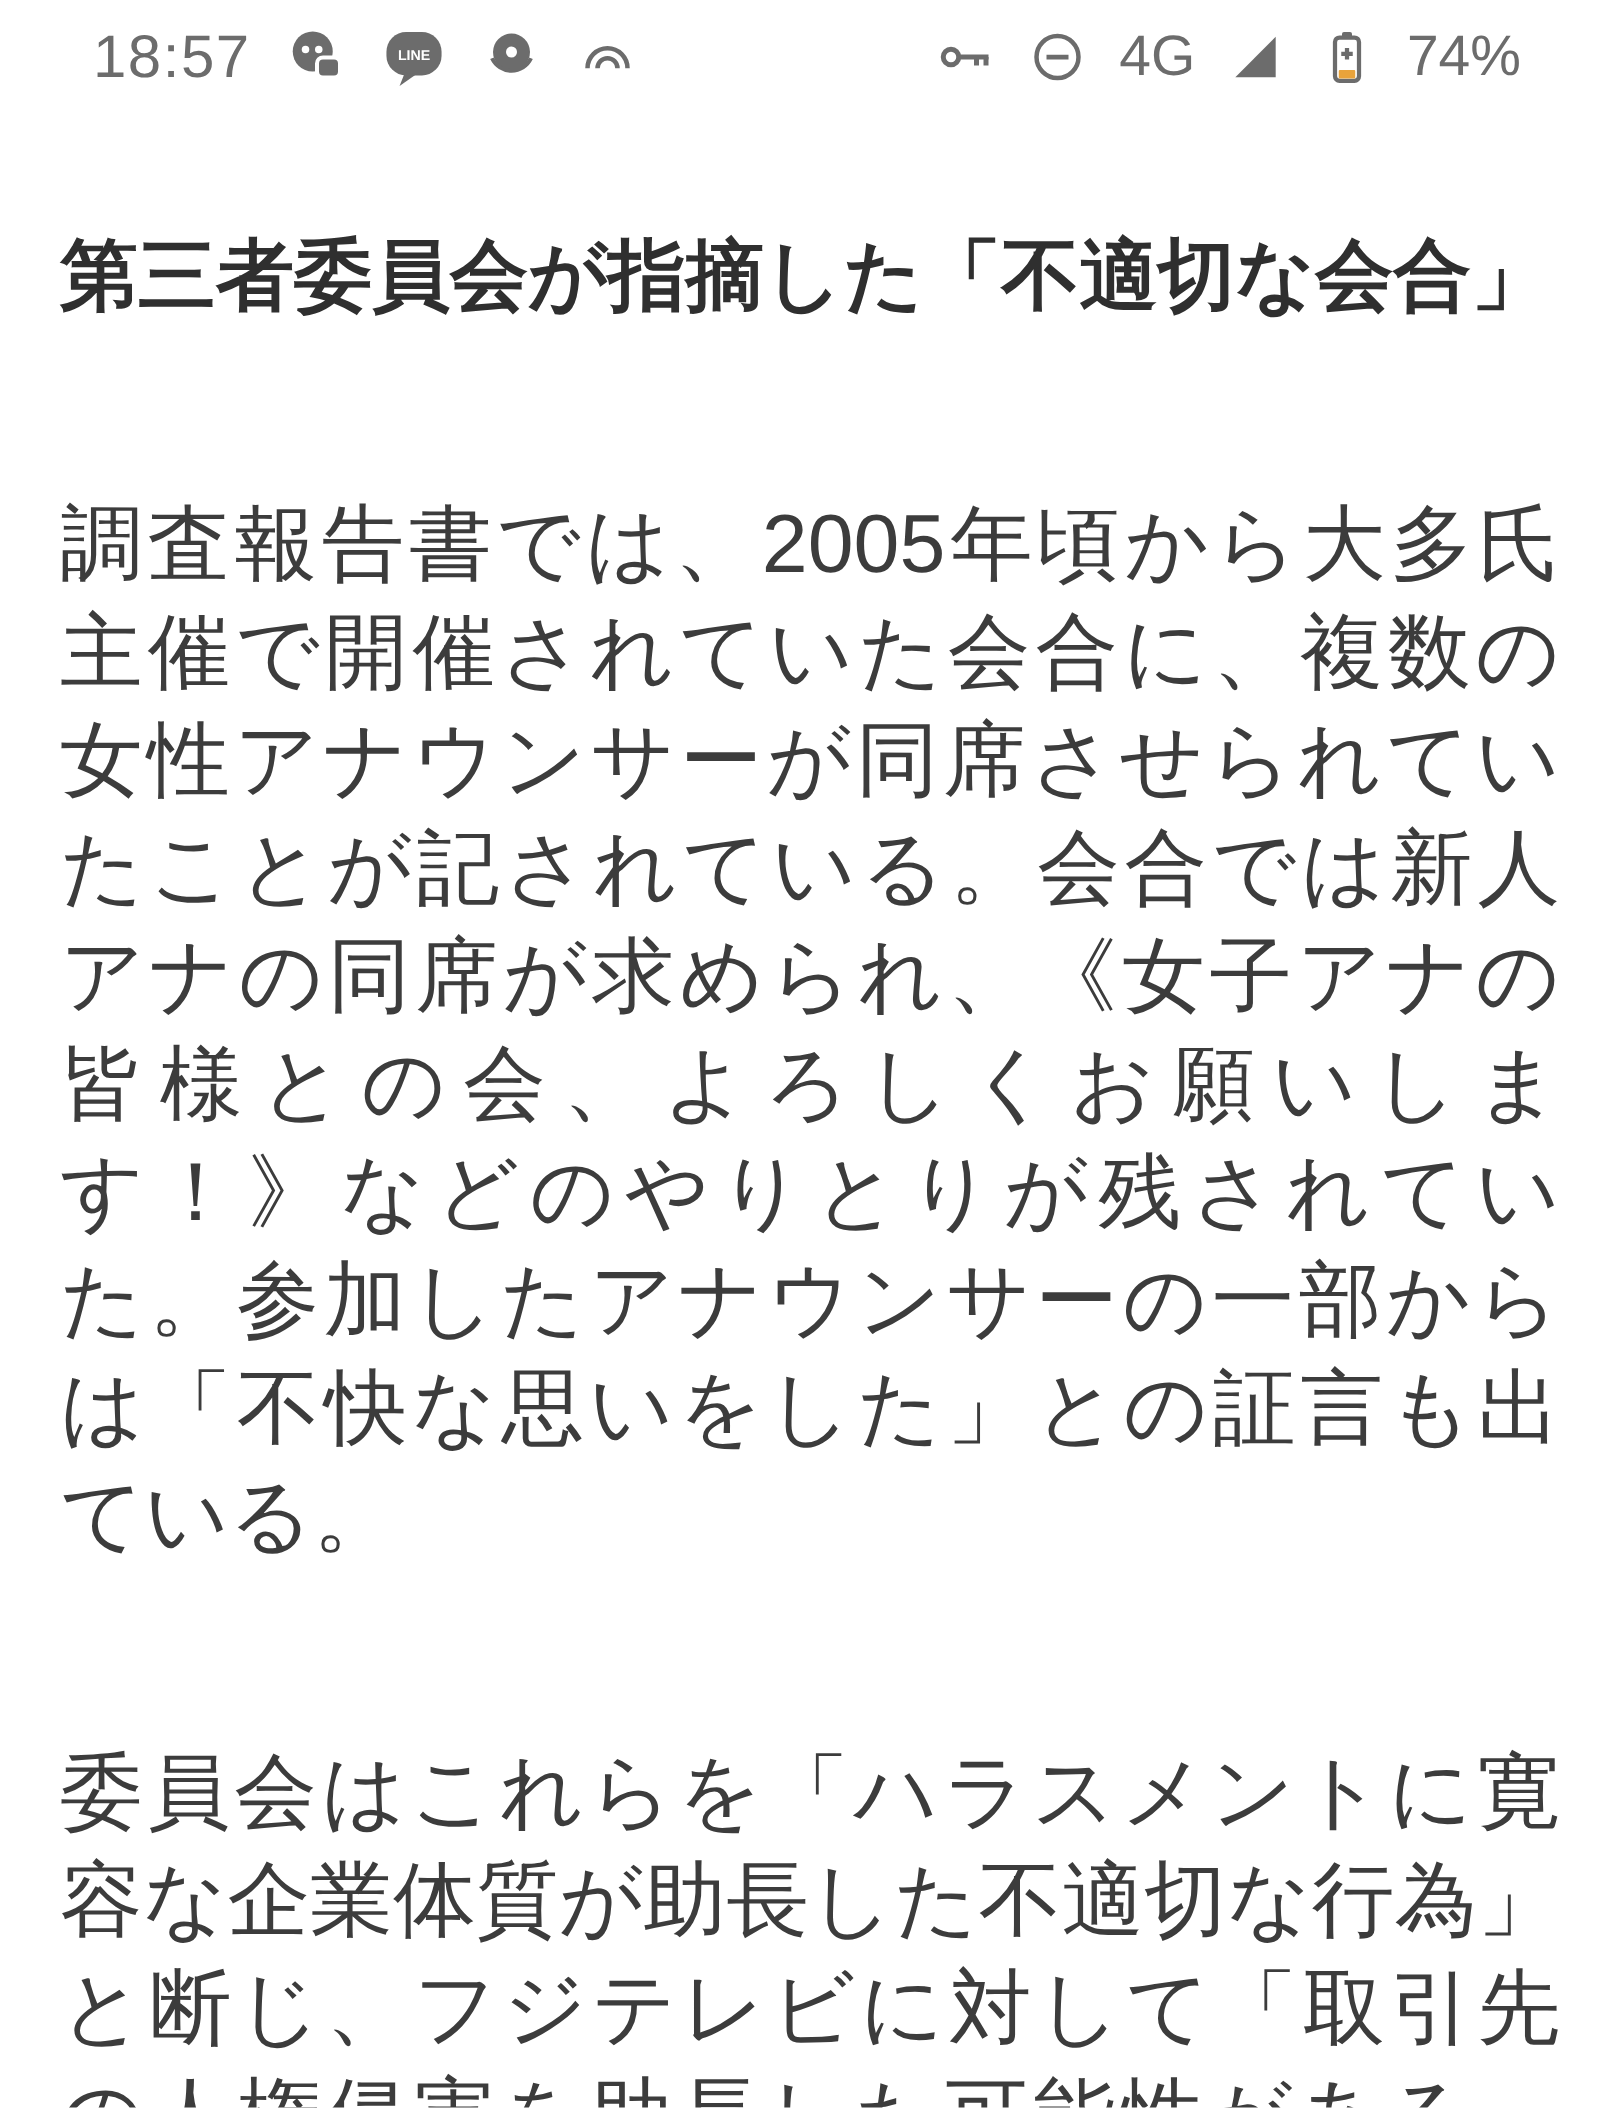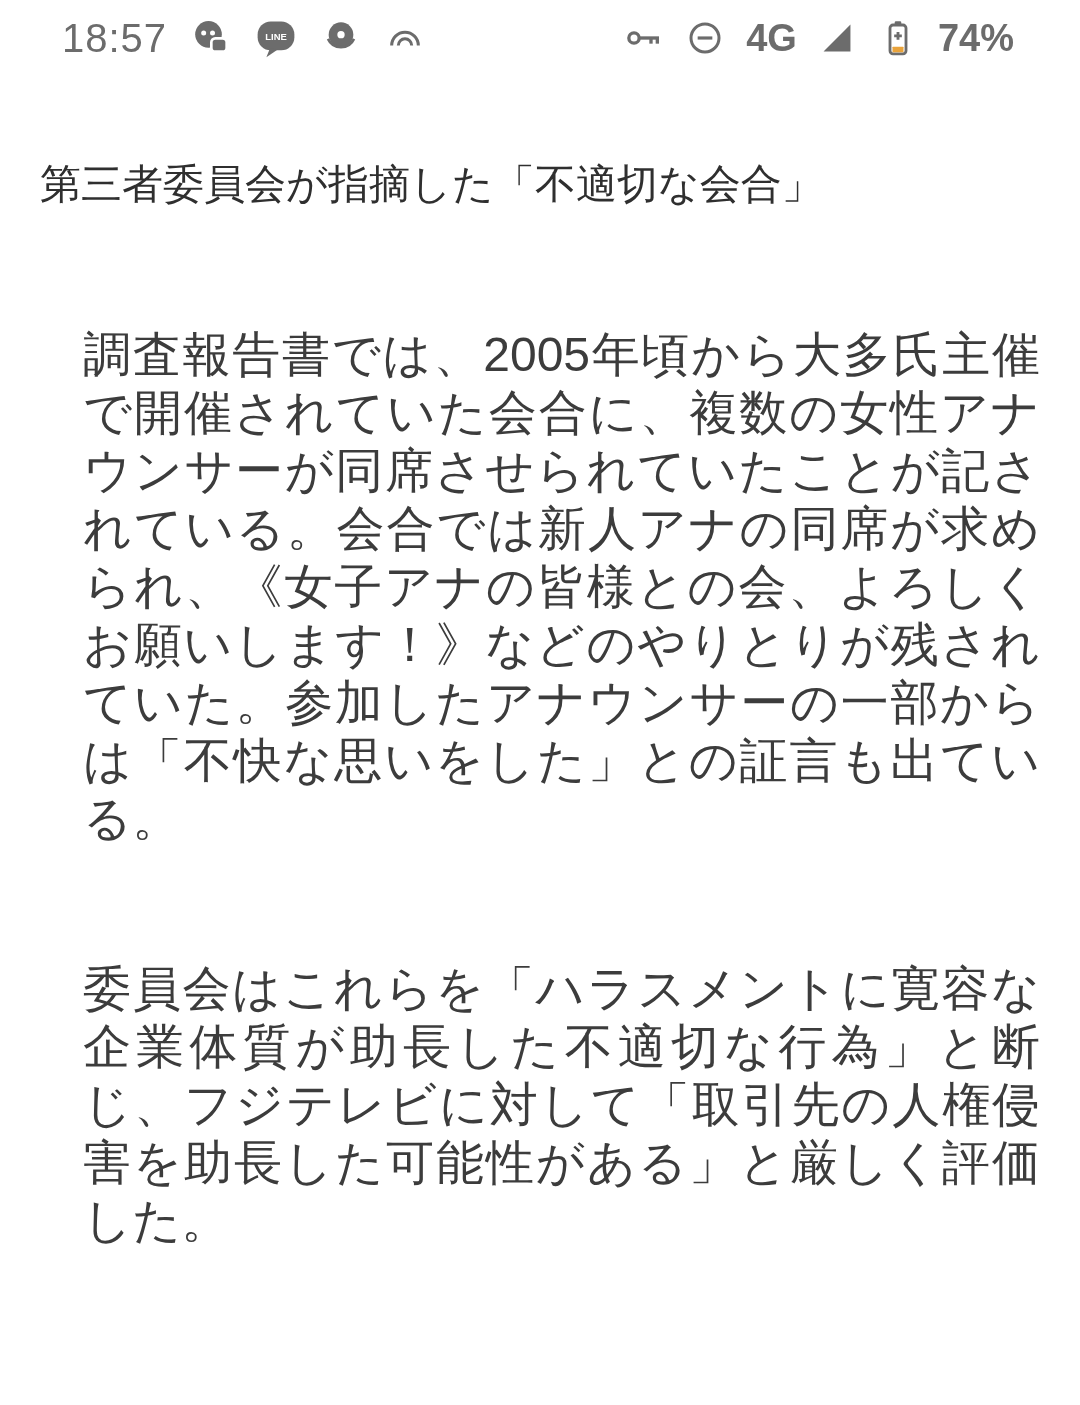--- a/index.html
+++ b/index.html
@@ -19,50 +19,49 @@
   .status-bar{
     height:76px;
     padding:0 66px 0 62px;
     display:flex;
     align-items:center;
     justify-content:space-between;
     color:var(--status-fg);
   }
   .sb-left,.sb-right{display:flex;align-items:center;}
   .sb-left{gap:24px;}
-  .sb-right{gap:21px;font-weight:bold;}
+  .sb-right{gap:21px;}
   .sb-time{
     font-size:40px;
     letter-spacing:1px;
     color:var(--status-fg);
   }
   .sb-icon{display:inline-flex;align-items:center;}
   .sb-icon svg{display:block;}
   .sb-text{
     font-size:38px;
     color:var(--status-fg);
   }
   
   .article{
     padding:0 40px;
   }
   .article-heading{
     margin-top:52px;
-    font-size:41px;
+    font-size:52px;
     line-height:112px;
-    font-weight:400;
+    font-weight:700;
     color:var(--heading-color);
     text-align:justify;
   }
   .article-paragraph{
-    font-size:48px;
-    line-height:58px;
+    font-size:55px;
+    line-height:72px;
     color:var(--body-color);
     text-align:justify;
-    margin-left:43px;
   }
   .article-paragraph.first{margin-top:86px;}
   .article-paragraph.second{margin-top:112px;}
 </style>
 </head>
 <body>
 
 <header class="status-bar">
   <div class="sb-left">
     <span class="sb-time">18:57</span>

